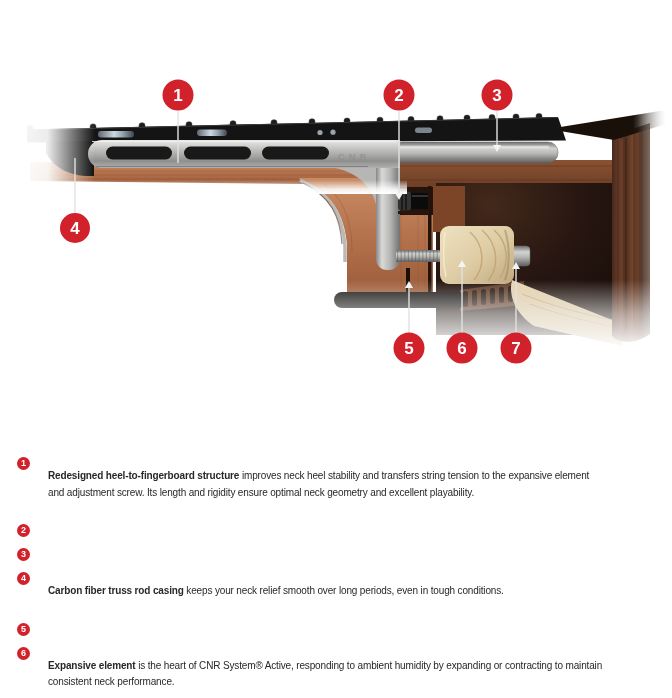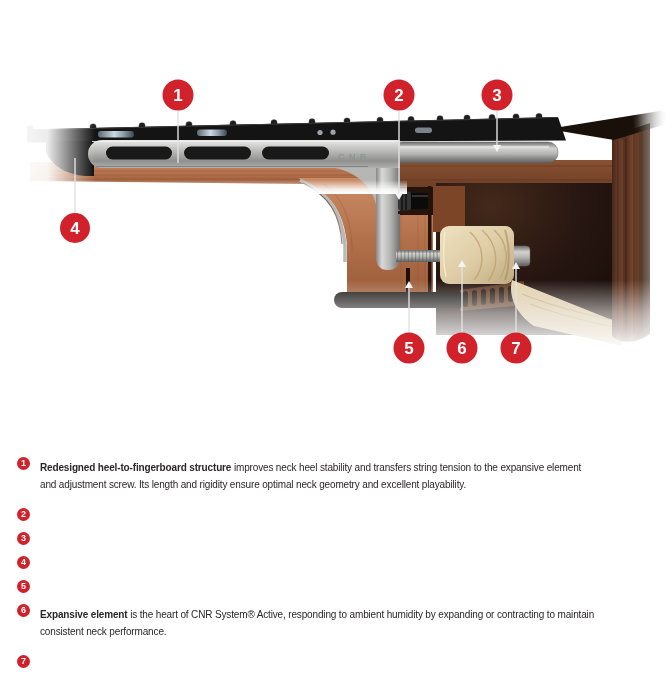--- a/index.html
+++ b/index.html
@@ -9,21 +9,21 @@
   .marker-circle{fill:var(--red,#d1212b);}
   .marker-num{fill:#fff;font-family:"Liberation Sans",sans-serif;font-weight:bold;font-size:17px;}
   .leader{stroke:#e2e2e2;stroke-width:1.4;}
   .arrow{fill:#f4f4f4;}
   .engrave{fill:#8e9092;opacity:.8;font-family:"Liberation Sans",sans-serif;
            font-size:9.5px;font-weight:bold;letter-spacing:4px;}
   .legend{position:absolute;left:17px;top:456px;width:640px;color:#2b2728;}
   .li{display:flex;gap:6px;margin-bottom:10px;}
   .num{flex:0 0 auto;width:13px;height:13px;border-radius:50%;background:var(--red,#d1212b);
        color:#fff;font-weight:bold;font-size:9px;line-height:13px;text-align:center;margin-top:1px;}
-  .txt{margin:4px;font-size:10px;line-height:16.5px;letter-spacing:-0.15px;}
+  .txt{margin:12px;font-size:10px;line-height:16.5px;letter-spacing:-0.15px;}
   .txt b{font-weight:bold;}
   .rest{white-space:pre-wrap;font-weight:normal;}
 </style>
 </head>
 <body>
 
 <div class="stage">
 
 <svg class="art" width="672" height="430" viewBox="0 0 672 430">
   <defs>
@@ -291,20 +291,21 @@
   <div class="li">
     <span class="num">2</span>
   </div>
 
   <div class="li">
     <span class="num">3</span>
   </div>
 
   <div class="li">
     <span class="num">4</span>
+    <p class="txt"><b>Carbon fiber truss rod casing</b><span class="rest"> keeps your neck relief smooth over long periods, even in tough conditions.</span></p>
   </div>
 
   <div class="li">
     <span class="num">5</span>
   </div>
 
   <div class="li">
     <span class="num">6</span>
     <p class="txt"><b>Expansive element</b><span class="rest"> is the heart of CNR System® Active, responding to ambient humidity by expanding or contracting to maintain
 consistent neck performance.</span></p>

